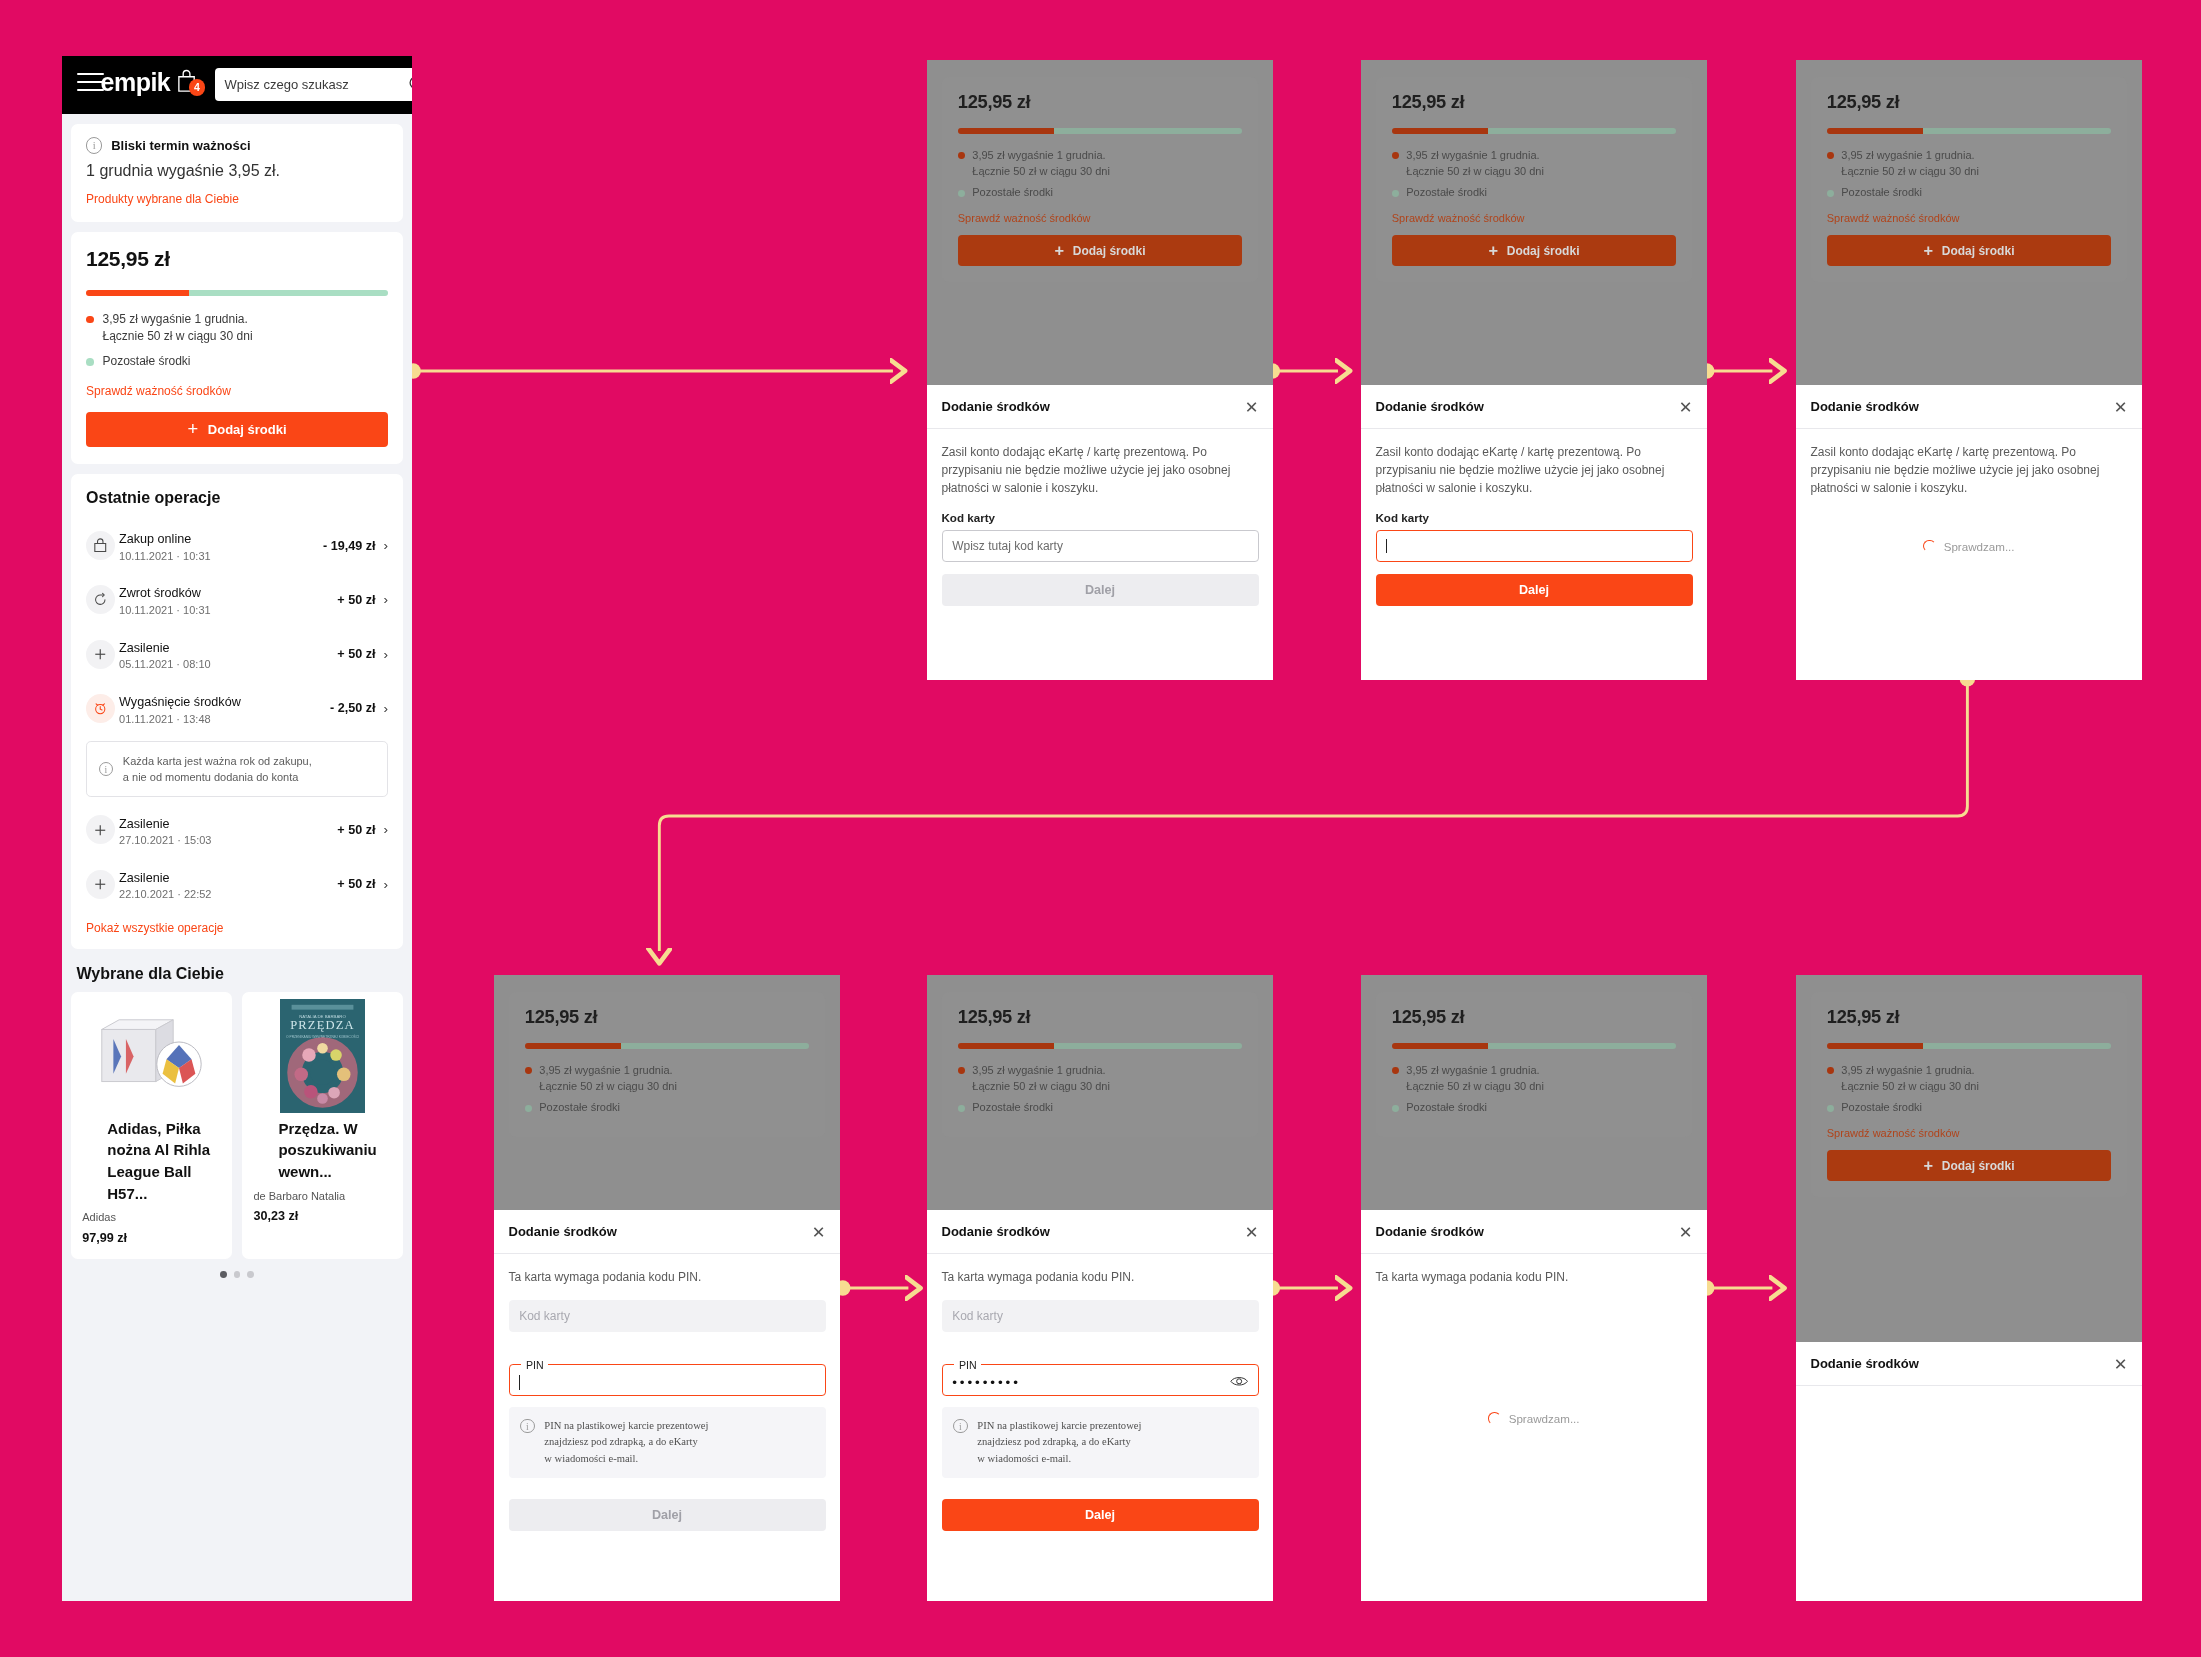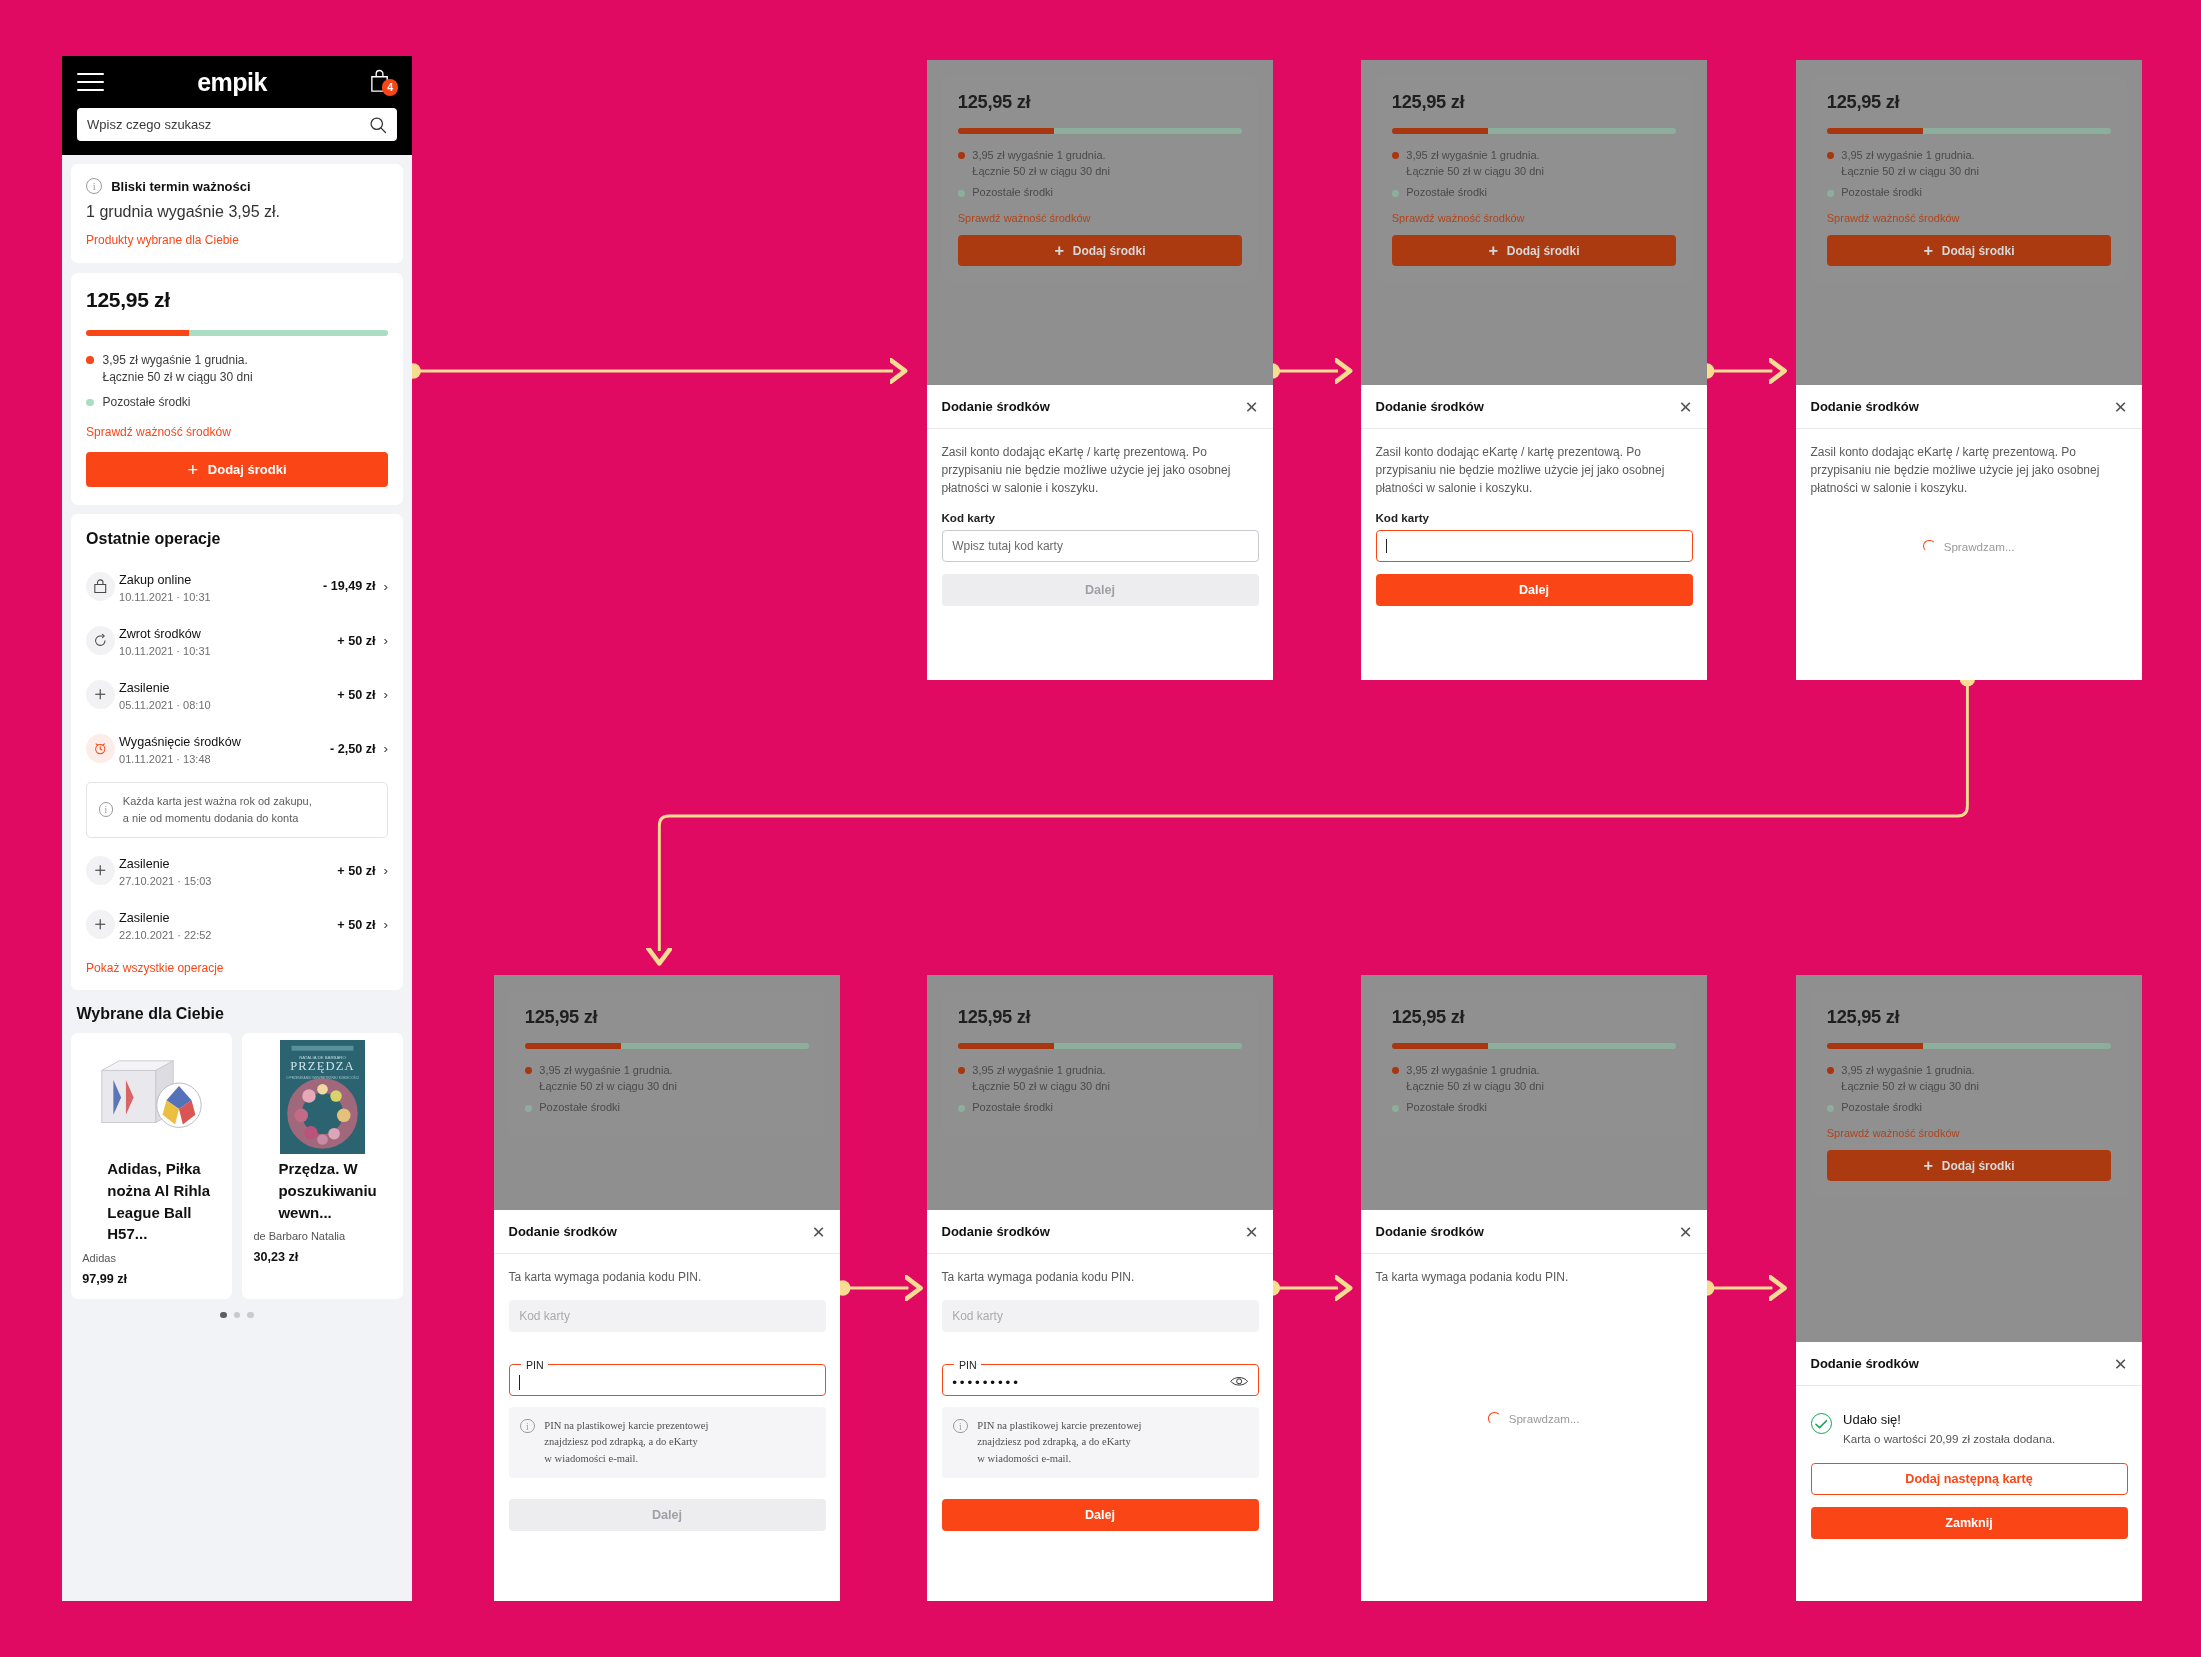--- a/index.html
+++ b/index.html
@@ -23,21 +23,21 @@
   }
 
   
   #phone-main {
     left: 62px; top: 56px; width: 350px; height: 1545px;
     background: #F2F3F7;
     display: flex; flex-direction: column;
   }
   .appbar {
     background: #000; padding: 11.6px 15.4px 13.5px 15.4px;
-    display: flex; flex-direction: column; gap: 11.6px;
+    display: flex; flex-direction: row; gap: 11.6px;
     flex: none;
   }
   .appbar-top { display: flex; align-items: center; justify-content: space-between; height: 29px; }
   .hamburger { width: 27px; display: flex; flex-direction: column; gap: 5.8px; cursor: pointer; }
   .hamburger i { display: block; height: 1.9px; background: #fff; border-radius: 1px; }
   .brand {
     color: #fff; font-size: 25px; font-weight: bold; letter-spacing: -0.5px;
     position: relative; left: -3.9px;
   }
   .cart { position: relative; width: 29px; height: 29px; cursor: pointer; }
@@ -730,32 +730,17 @@
             <span style="font-size:16.4px">+</span>
             <span>Dodaj środki</span>
           </div>
       </div>
     </div>
     <div class="sheet">
       <div class="sheet-head">
         <span class="sheet-title">Dodanie środków</span>
         <span class="sheet-x">✕</span>
       </div>
-      <div class="sheet-body">
-        <div class="success-row">
-          <span class="success-ico">
-            <svg width="12.6" height="10.6" viewBox="0 0 14 11">
-                <path d="M1,5.4 L5,9.2 L13,1.2" fill="none" stroke="#13A452" stroke-width="1.6" stroke-linecap="round" stroke-linejoin="round"></path>
-              </svg>
-          </span>
-          <span>
-            <span class="success-title" style="display:block">Udało się!</span>
-            <span class="success-sub" style="display:block">Karta o wartości 20,99 zł została dodana.</span>
-          </span>
-        </div>
-        <button class="btn-outline">Dodaj następną kartę</button>
-        <button class="btn-next on">Zamknij</button>
-      </div>
     </div>
   </div>
 
 </div>
 
 
 </body></html>

